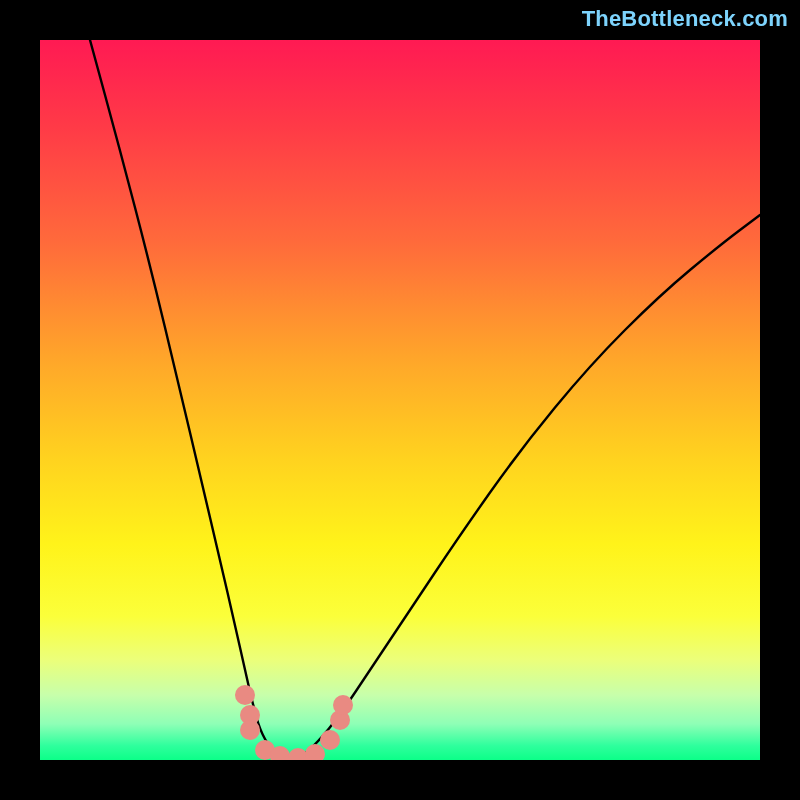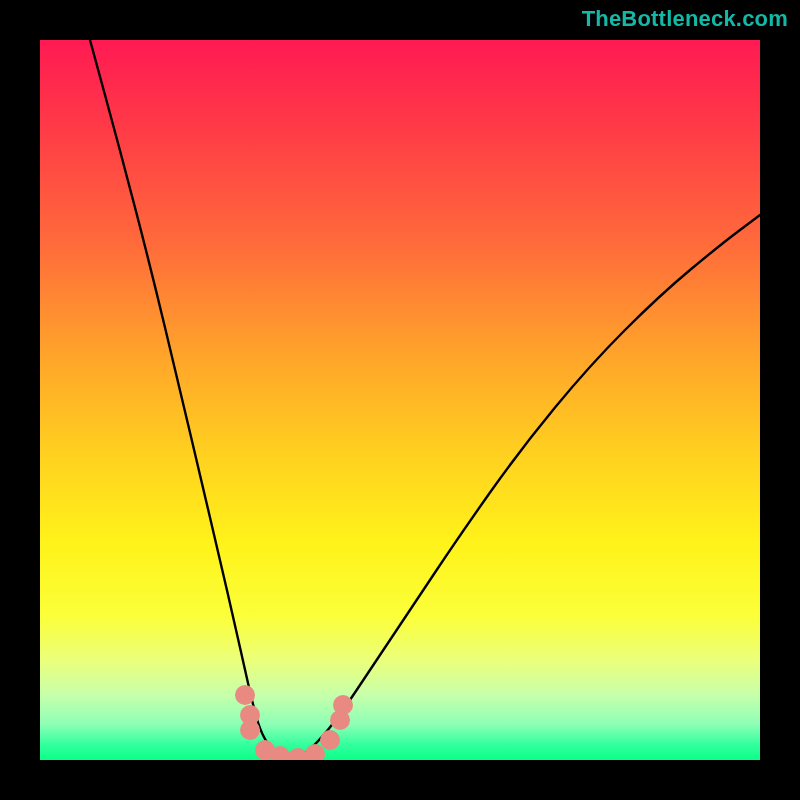--- a/index.html
+++ b/index.html
@@ -41,21 +41,21 @@
       #c7ffab 91%,
       #8effb6 95%,
       #2fff9d 98%,
       #0cff88 100%
     );
   }
   .watermark {
     position: absolute;
     top: 6px;
     right: 12px;
-    color: #14b8a6;
+    color: #7dd3fc;
     font-size: 22px;
     font-weight: 600;
     letter-spacing: 0.2px;
     user-select: none;
   }
   svg.curves {
     position: absolute;
     inset: 0;
   }
 </style>

